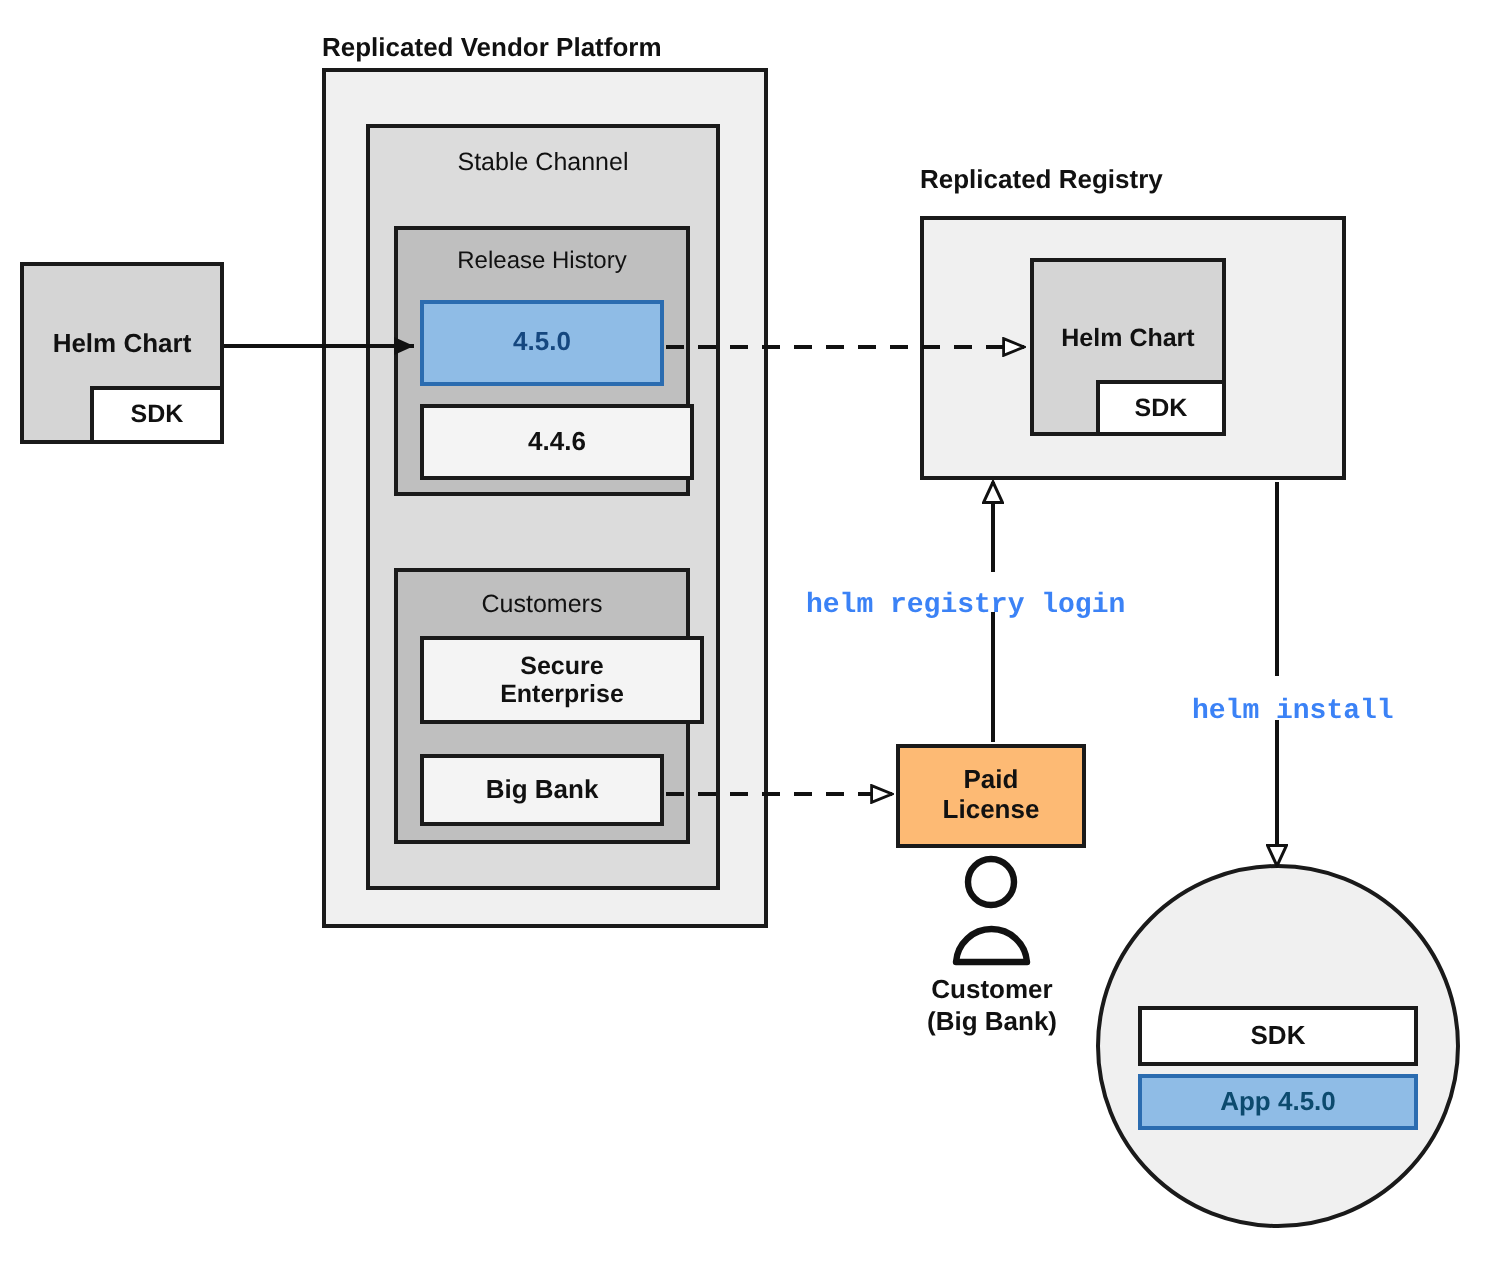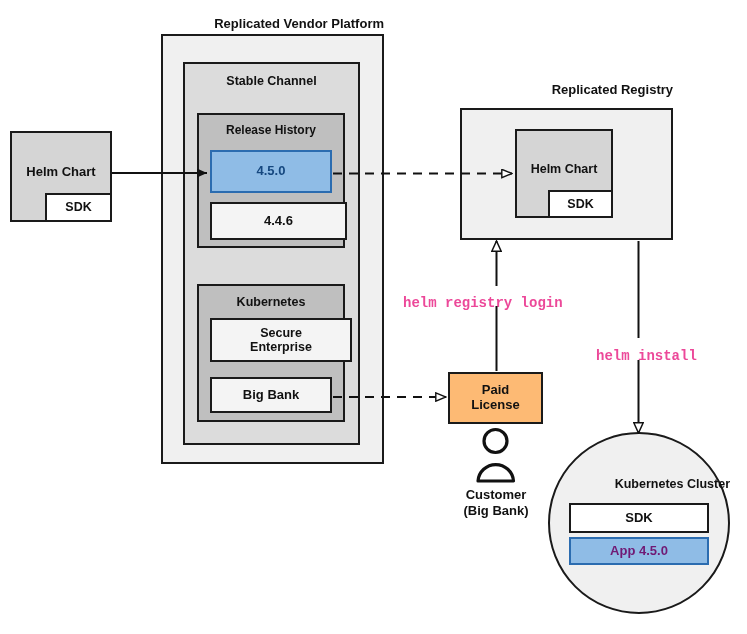--- a/index.html
+++ b/index.html
@@ -26,36 +26,36 @@
     justify-content: center;
     text-align: center;
     font-weight: bold;
     color: #111111;
     line-height: 1.15;
   }
   .title-label {
     position: absolute;
     font-weight: bold;
     color: #111111;
-    text-align: right;
+    text-align: left;
     white-space: nowrap;
   }
   .grp-title {
     position: absolute;
     left: 0;
     right: 0;
     text-align: center;
-    font-weight: bold;
+    font-weight: normal;
     color: #111111;
   }
   .mono-label {
     position: absolute;
     font-family: "Liberation Mono", "DejaVu Sans Mono", monospace;
     font-weight: bold;
-    color: #ec4899;
+    color: #3b82f6;
     white-space: nowrap;
     letter-spacing: 0px;
   }
   .plain-label {
     position: absolute;
     font-weight: bold;
     color: #111111;
     text-align: center;
     line-height: 1.2;
     white-space: pre-line;
@@ -94,21 +94,21 @@
 
   <div class="box" style="left:210px; top:150px; width:122px; height:43px; background:#8fbce6; border-color:#2b6cb0; color:#15477f; font-size:13px;">
     <span>4.5.0</span>
   </div>
 
   <div class="box" style="left:210px; top:202px; width:137px; height:38px; background:#f4f4f4; font-size:13px;">
     <span>4.4.6</span>
   </div>
 
   <div class="box" style="left:197px; top:284px; width:148px; height:138px; background:#bfbfbf;">
-    <div class="grp-title" style="top:9px; font-size:12.5px;">Kubernetes</div>
+    <div class="grp-title" style="top:9px; font-size:12.5px;">Customers</div>
   </div>
 
   <div class="box" style="left:210px; top:318px; width:142px; height:44px; background:#f4f4f4; font-size:12.5px; white-space:pre-line;">
     <span>Secure
 Enterprise</span>
   </div>
 
   <div class="box" style="left:210px; top:377px; width:122px; height:36px; background:#f4f4f4; font-size:13px;">
     <span>Big Bank</span>
   </div>
@@ -137,25 +137,24 @@
   </div>
 
   <svg class="edges" viewBox="0 0 747 634">
     <circle cx="495.5" cy="441" r="11.5" fill="none" stroke="#111111" stroke-width="3.2"></circle>
     <path d="M478 481 a17.8 17.8 0 0 1 35.5 0 z" fill="none" stroke="#111111" stroke-width="3.2" stroke-linejoin="round"></path>
   </svg>
   <div class="plain-label" style="left:440px; top:487px; width:112px; font-size:13px;">Customer
 (Big Bank)</div>
 
   <div class="circle-node" style="left:548px; top:432px; width:182px; height:182px; background:#f0f0f0;"></div>
-  <div class="title-label" style="left:548px; top:477px; width:182px; font-size:12.5px;">Kubernetes Cluster</div>
   <div class="box" style="left:569px; top:503px; width:140px; height:30px; background:#ffffff; font-size:13px;">
     <span>SDK</span>
   </div>
-  <div class="box" style="left:569px; top:537px; width:140px; height:28px; background:#8fbce6; border-color:#2b6cb0; color:#701a75; font-size:13px;">
+  <div class="box" style="left:569px; top:537px; width:140px; height:28px; background:#8fbce6; border-color:#2b6cb0; color:#0c4a6e; font-size:13px;">
     <span>App 4.5.0</span>
   </div>
 
   <div class="mono-label" style="left:403px; top:295px; font-size:14px;">helm registry login</div>
   <div class="mono-label" style="left:596px; top:348px; font-size:14px;">helm install</div>
 
   <svg class="edges" viewBox="0 0 747 634">
     <defs>
       <marker id="solidArrow" markerWidth="11" markerHeight="9" refX="10" refY="4.5" orient="auto" markerUnits="userSpaceOnUse">
         <path d="M0,0 L10,4.5 L0,9 z" fill="#111111"></path>

